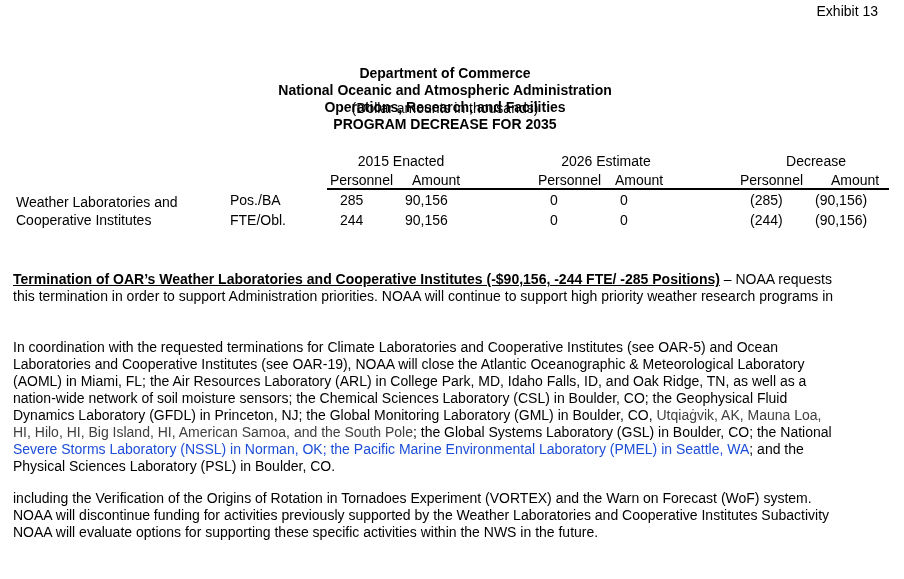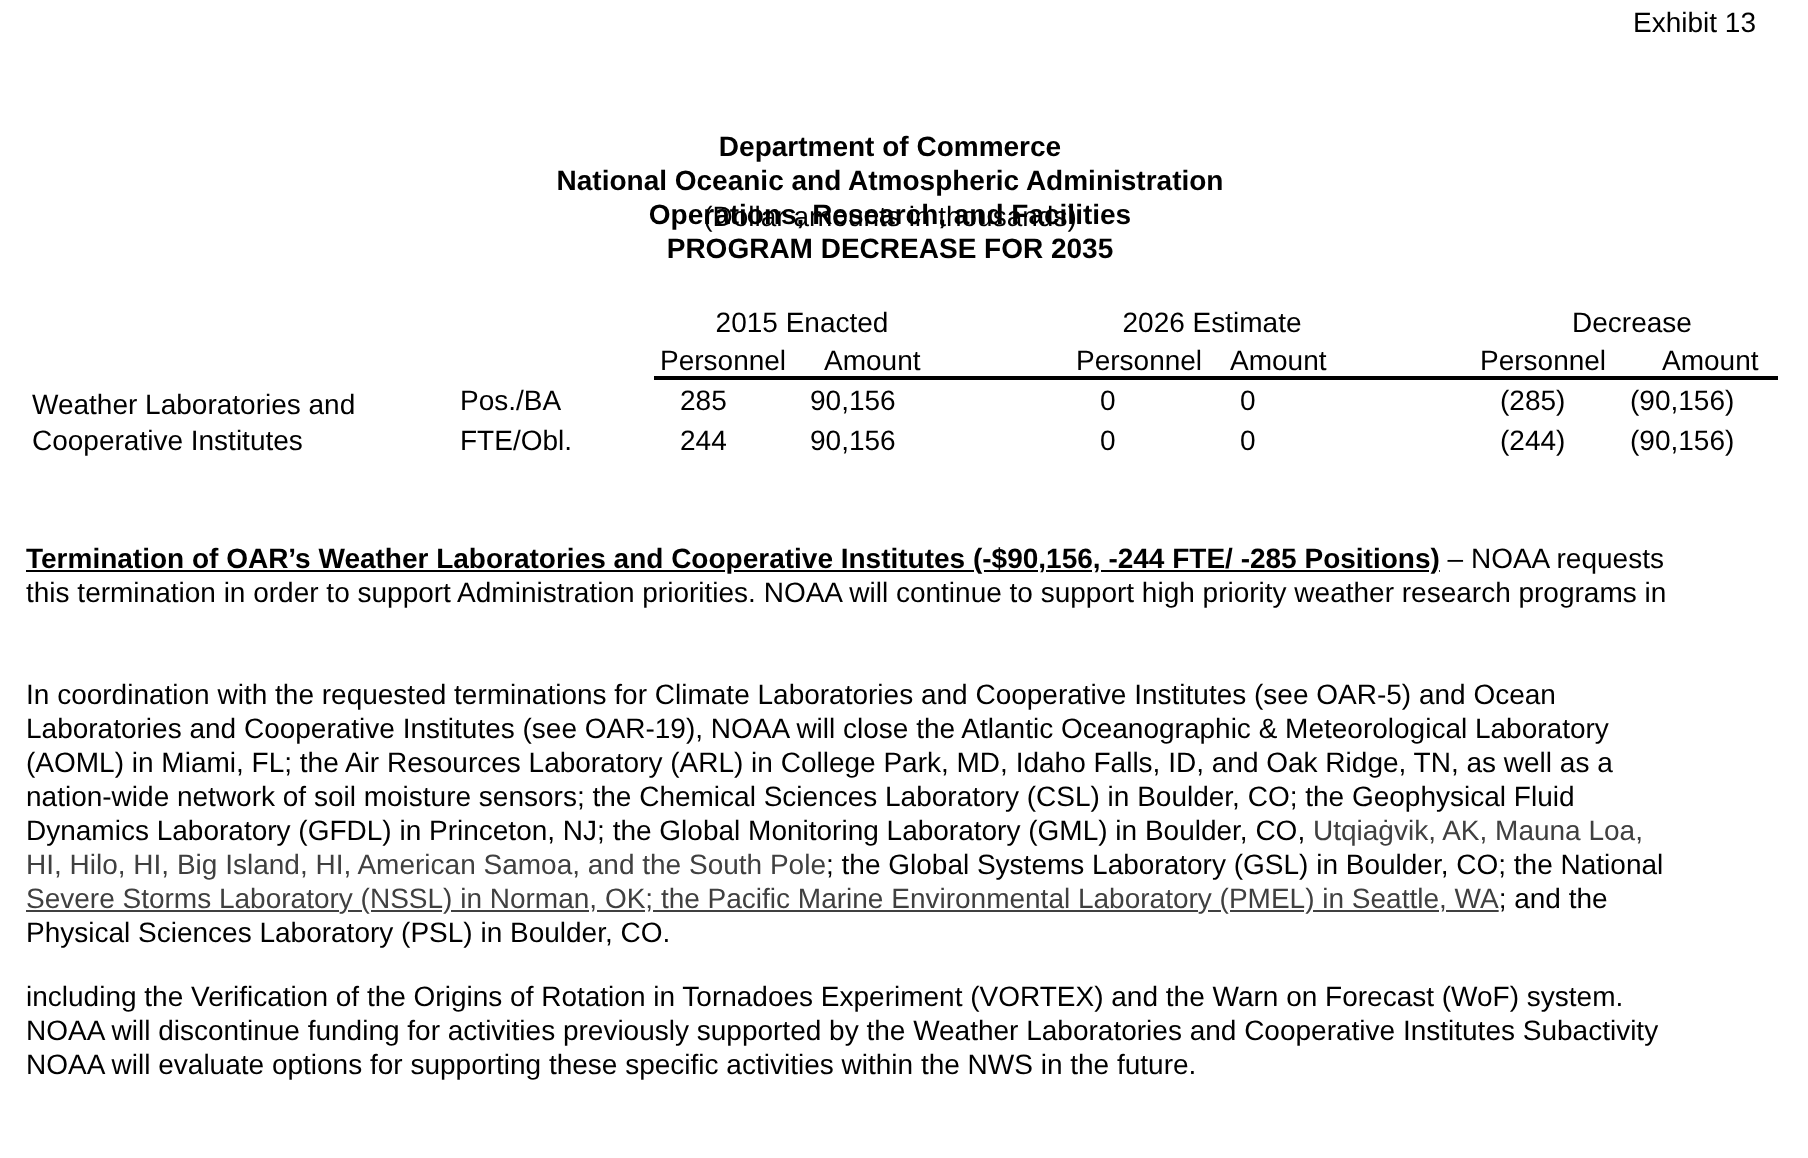--- a/index.html
+++ b/index.html
@@ -9,21 +9,21 @@
   .hdr { left: 0; width: 890px; text-align: center; font-size: 14px; line-height: 17px; }
   .hdr.b { font-weight: bold; margin-top: 33px; }
   .tbl { font-size: 14px; }
   .r { text-align: left; }
   .c { text-align: center; }
   .rule { position: absolute; left: 327px; top: 188px; width: 562px; height: 2px; background: #000; }
   .para { position: absolute; left: 13px; font-size: 14px; line-height: 17px; white-space: nowrap; }
   .para .line { display: block; height: 17px; }
   .u { font-weight: bold; text-decoration: underline; }
   .blue { color: #404040; }
-  .navy { color: #404040; text-decoration: underline; }
+  .navy { color: #1d4ed8; }
 </style>
 </head>
 <body>
 
 <div class="abs exhibit">Exhibit 13</div>
 
 <div>
   <div class="abs hdr b" style="top:32px">Department of Commerce</div>
   <div class="abs hdr b" style="top:49px">National Oceanic and Atmospheric Administration</div>
   <div class="abs hdr b" style="top:66px">Operations, Research, and Facilities</div>

